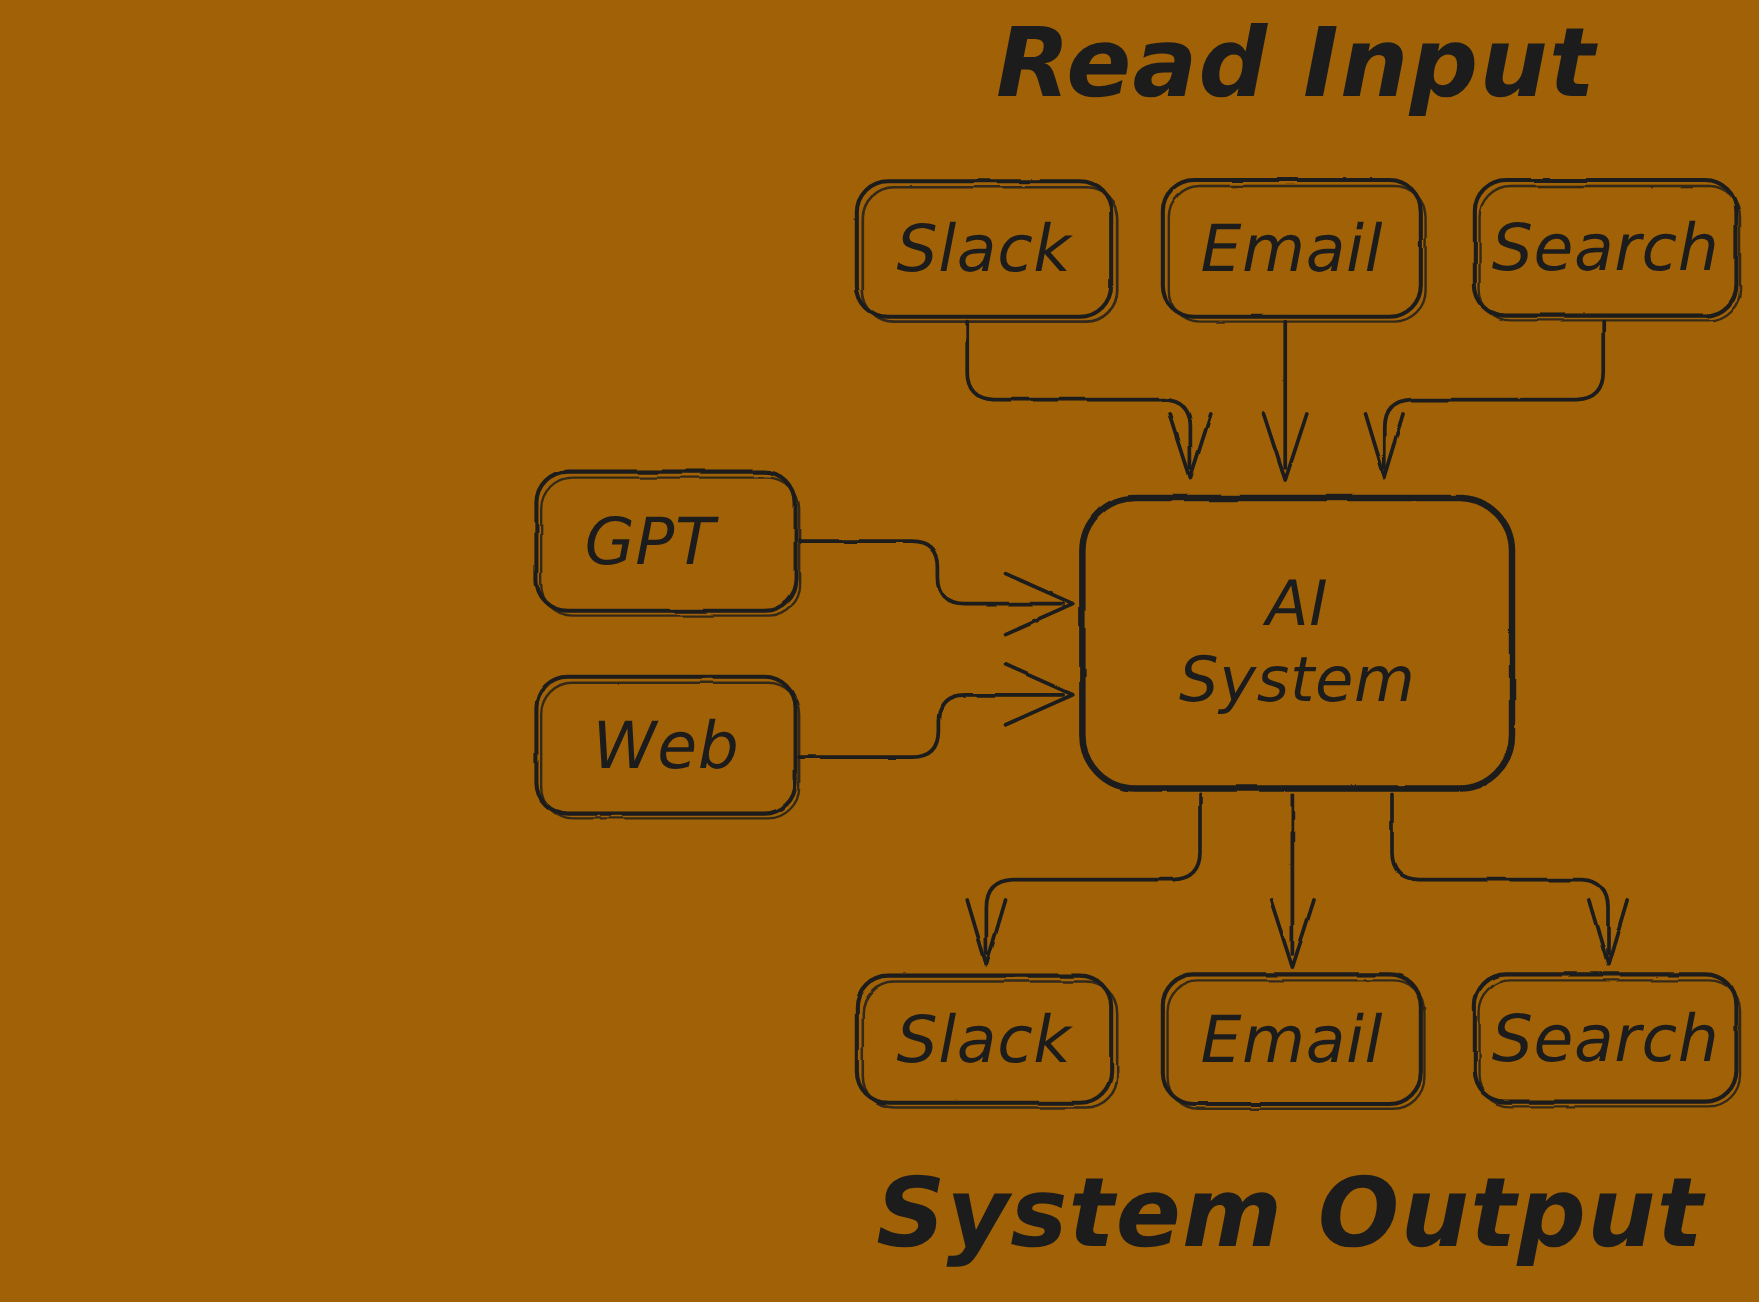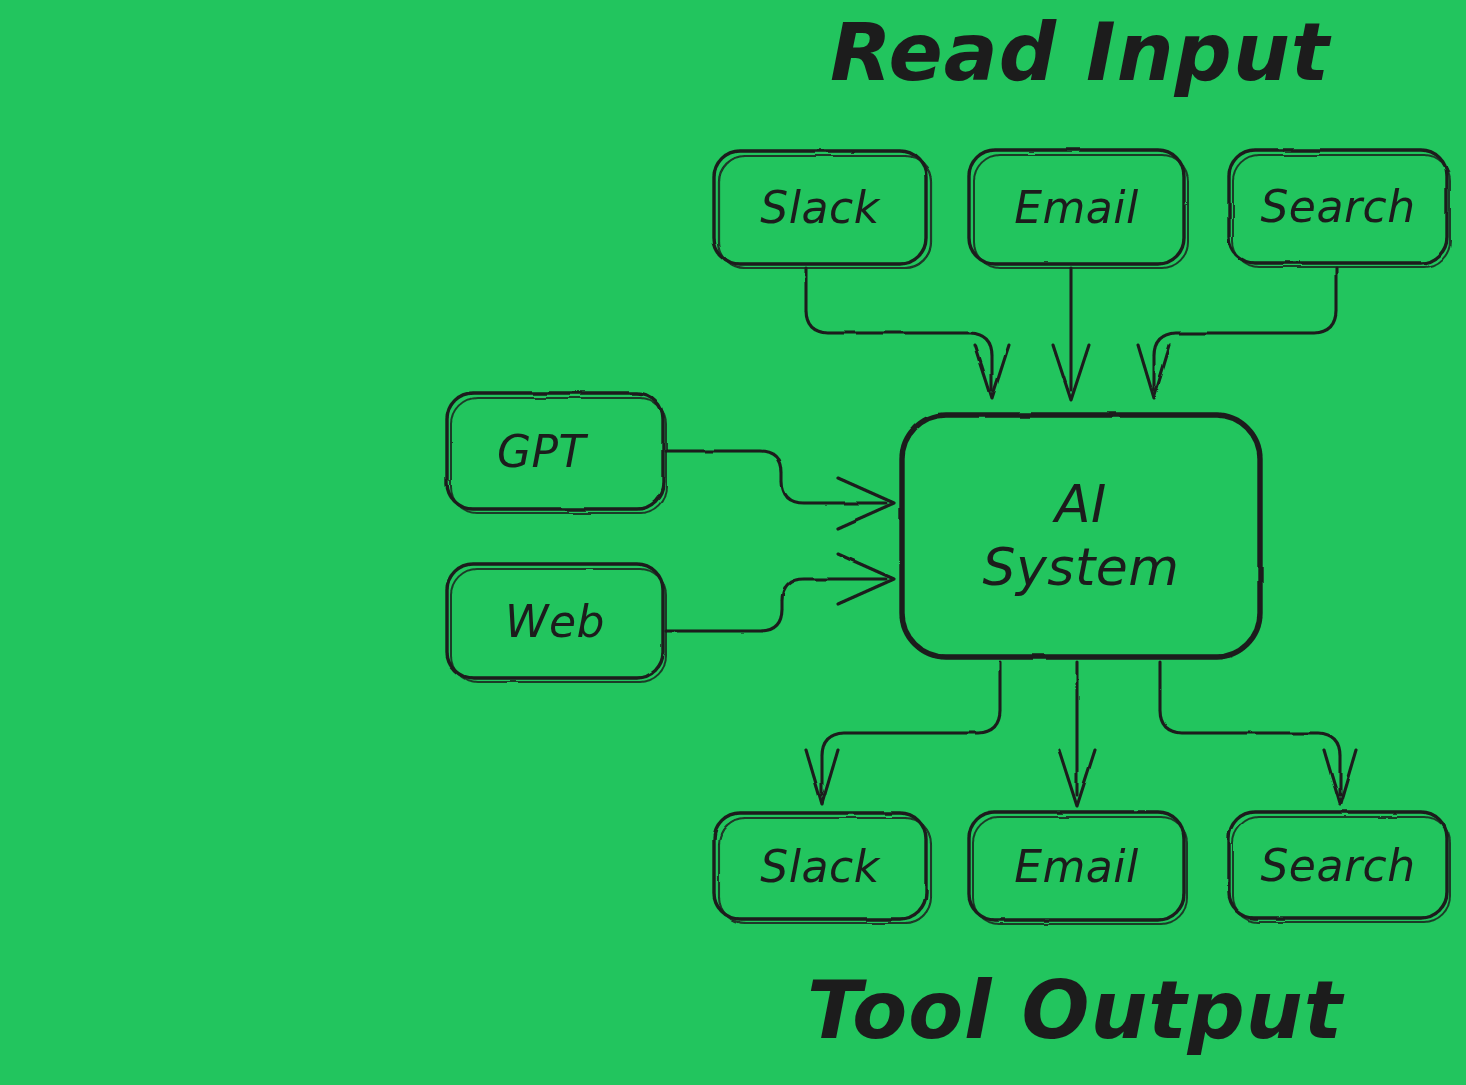--- a/index.html
+++ b/index.html
@@ -4,21 +4,21 @@
 <style>
   html, body {
     margin: 0;
     padding: 0;
     background: #ffffff;
   }
   #canvas {
     position: relative;
     width: 1466px;
     height: 1085px;
-    background: #22c55e;
+    background: #a16207;
     overflow: hidden;
     font-family: "DejaVu Sans", sans-serif;
   }
   #sketch {
     position: absolute;
     left: 0;
     top: 0;
     width: 1466px;
     height: 1085px;
   }
@@ -28,21 +28,21 @@
     color: #1c1c1c;
     font-family: "DejaVu Sans", sans-serif;
     white-space: pre;
     pointer-events: none;
     display: flex;
     align-items: center;
     justify-content: center;
     text-align: center;
   }
   .node-label {
-    font-size: 44px;
+    font-size: 54px;
     font-style: italic;
     letter-spacing: 0.5px;
     font-weight: 400;
   }
   .node-label.big {
     font-size: 52px;
     line-height: 1.22;
     flex-direction: column;
   }
   .section-label {
@@ -158,21 +158,21 @@
         <path d="M 1160 662 L 1160 710 Q 1160 732 1182 733 L 1318 733 Q 1340 734 1340 756 L 1340 795" stroke-width="3.1"></path>
         <path d="M 1324 750 L 1340 804 L 1356 750" stroke-width="3.1"></path>
       </g>
 
     </g>
   </svg>
 
   <div class="section-label" style="left:780px; top:2px; width:600px; height:100px;">Read Input</div>
 
 
-  <div class="section-label" style="left:740px; top:955px; width:670px; height:110px;">Tool Output</div>
+  <div class="section-label" style="left:740px; top:955px; width:670px; height:110px;">System Output</div>
 
   <div class="node-label" style="left:714px; top:151px; width:212px; height:113px;">Slack</div>
   <div class="node-label" style="left:969px; top:150px; width:215px; height:114px;">Email</div>
   <div class="node-label" style="left:1229px; top:150px; width:218px; height:113px;">Search</div>
 
   <div class="node-label" style="left:447px; top:393px; width:189px; height:116px;">GPT</div>
   <div class="node-label big" style="left:902px; top:415px; width:358px; height:242px;">
     <span>AI</span>
     <span>System</span>
   </div>

